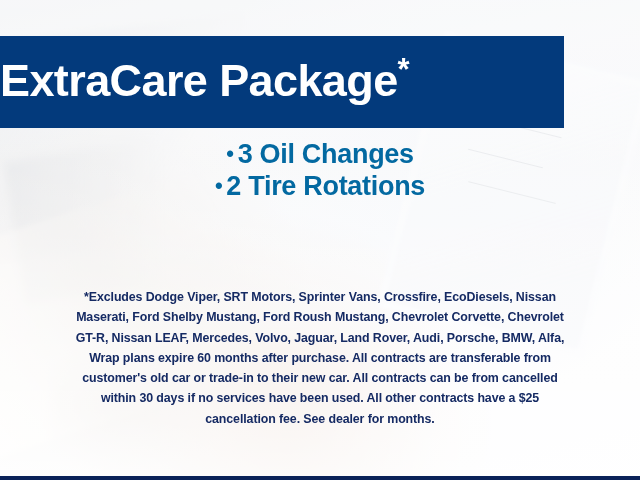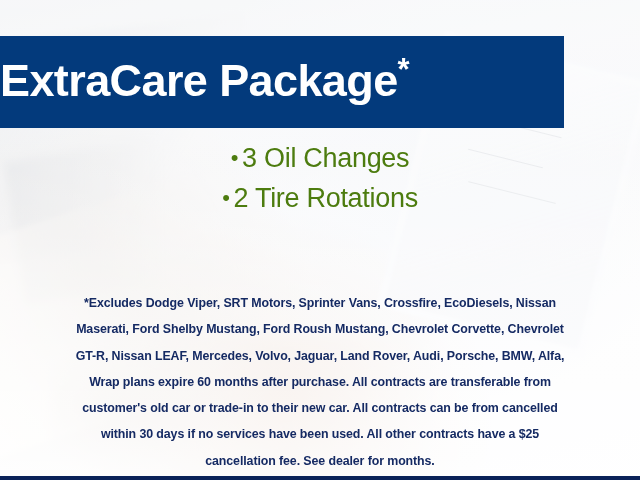--- a/index.html
+++ b/index.html
@@ -149,24 +149,24 @@
 
   
   .benefits {
     position: absolute;
     left: 0; top: 138px;
     width: 640px;
     z-index: 2;
     text-align: center;
   }
   .benefit-line {
-    color: #4d7c0f;
+    color: #0369a1;
     font-size: 27px;
-    font-weight: normal;
-    line-height: 40px;
+    font-weight: bold;
+    line-height: 32px;
     letter-spacing: -0.3px;
     white-space: nowrap;
   }
   .benefit-line .dot {
     font-size: 22px;
     vertical-align: 2px;
     padding-right: 4px;
   }
 
   
@@ -175,21 +175,21 @@
     left: 38px; top: 286px;
     width: 564px;
     z-index: 2;
     text-align: center;
     color: #152a63;
     font-size: 12.4px;
     font-weight: bold;
     line-height: 18.3px;
     letter-spacing: -0.1px;
   }
-  .disclaimer p { margin: 8px; text-align: center; }
+  .disclaimer p { margin: 2px; text-align: center; }
 </style>
 </head>
 <body>
 
 <div id="ad">
 
   <div class="bg-photo">
     <div class="bg-layer bg-wash"></div>
     <div class="bg-engine-a"></div>
     <div class="bg-engine-b"></div>

